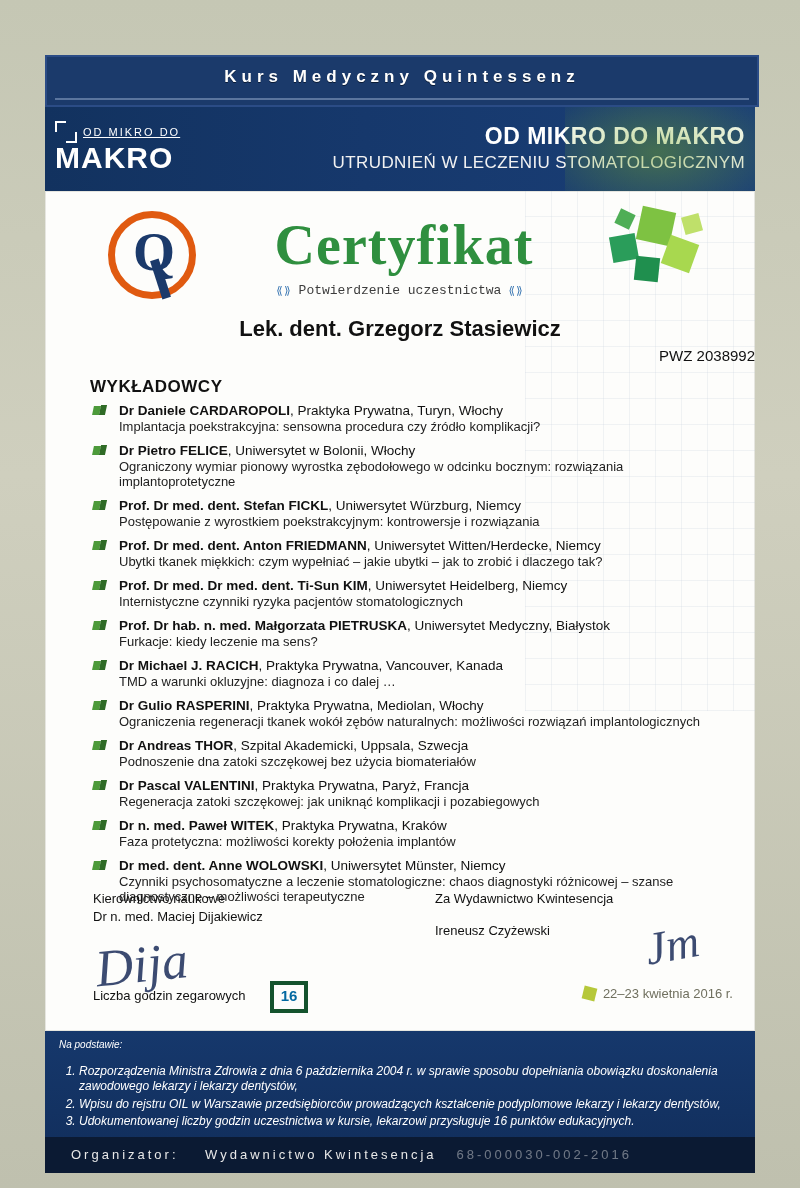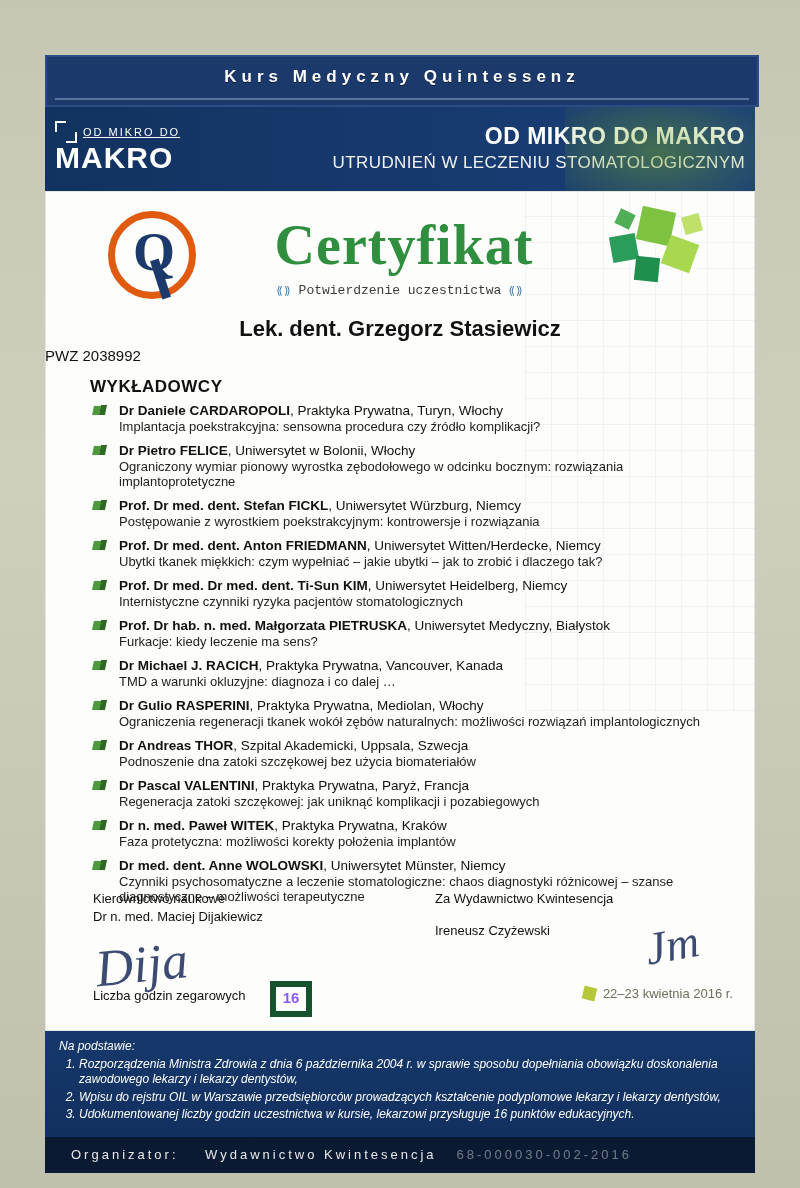--- a/index.html
+++ b/index.html
@@ -98,21 +98,21 @@
   .cert-sub{
     position:absolute;left:0;right:0;top:92px;text-align:center;
     font-size:13px;color:#3c3c3c;font-family:Liberation Mono, monospace;
   }
   .cert-sub .deco{color:#2f6fae;font-size:11px;margin:0 7px;letter-spacing:1px;}
   .person{
     position:absolute;left:0;right:0;top:125px;text-align:center;
     font-size:22px;font-weight:700;color:#111;
   }
   .pwz{
-    position:absolute;left:0;right:0;top:156px;text-align:left;
+    position:absolute;left:0;right:0;top:156px;text-align:right;
     font-size:15px;color:#111;
   }
   .lect-head{
     position:absolute;left:45px;top:186px;font-size:17px;font-weight:700;color:#111;letter-spacing:.5px;
   }
   .lect-list{
     position:absolute;left:48px;top:212px;right:18px;
   }
   .lect{
     position:relative;padding-left:26px;margin-bottom:9px;
@@ -137,34 +137,34 @@
   }
   .scribble2{
     position:absolute;left:600px;top:718px;width:160px;height:60px;
     font-family:"Liberation Serif",serif;font-size:46px;color:#1b2c5a;
     transform:rotate(-10deg);opacity:.85;font-style:italic;
   }
   .hours{
     position:absolute;left:48px;top:797px;font-size:13px;color:#111;
   }
   .hours-box{
-    position:absolute;left:225px;top:790px;width:30px;height:24px;border:6px solid #14532d;
-    color:#8b5cf6;font-weight:700;font-size:15px;text-align:center;line-height:22px;
+    position:absolute;left:225px;top:790px;width:30px;height:24px;border:4px solid #14532d;
+    color:#0369a1;font-weight:700;font-size:15px;text-align:center;line-height:22px;
   }
   .date-line{
     position:absolute;right:22px;top:795px;font-size:13px;color:#6f6f5e;
   }
   .date-line .dl-cube{display:inline-block;width:13px;height:13px;background:#b6c83a;transform:rotate(14deg);margin-right:7px;vertical-align:-2px;}
   
   .legal{
     position:absolute;left:45px;top:1031px;width:710px;height:106px;
     background:linear-gradient(180deg,#16386c 0%,#12305f 100%);
     color:#fff;padding:8px 14px 0 14px;box-sizing:border-box;
   }
-  .legal .lg-h{font-size:12px;font-style:italic;margin-bottom:4px;}
+  .legal .lg-h{font-size:10px;font-style:italic;margin-bottom:14px;}
   .legal ol{margin:0;padding-left:20px;}
   .legal li{font-size:12px;font-style:italic;line-height:1.28;margin-bottom:2px;}
   .organizer{
     position:absolute;left:45px;top:1137px;width:710px;height:36px;
     background:#0b1a33;color:#e8e8e8;
     font-size:13px;letter-spacing:3px;line-height:36px;padding-left:26px;box-sizing:border-box;
     overflow:hidden;white-space:nowrap;
   }
   .organizer .dim{opacity:.45;}
 </style>

